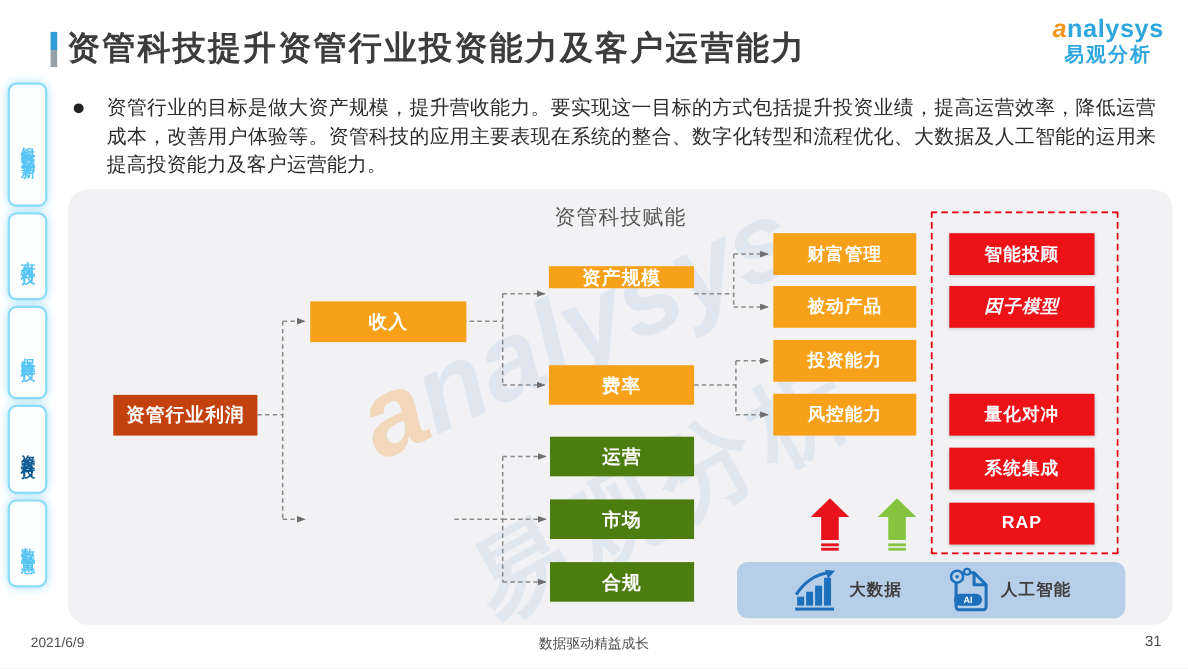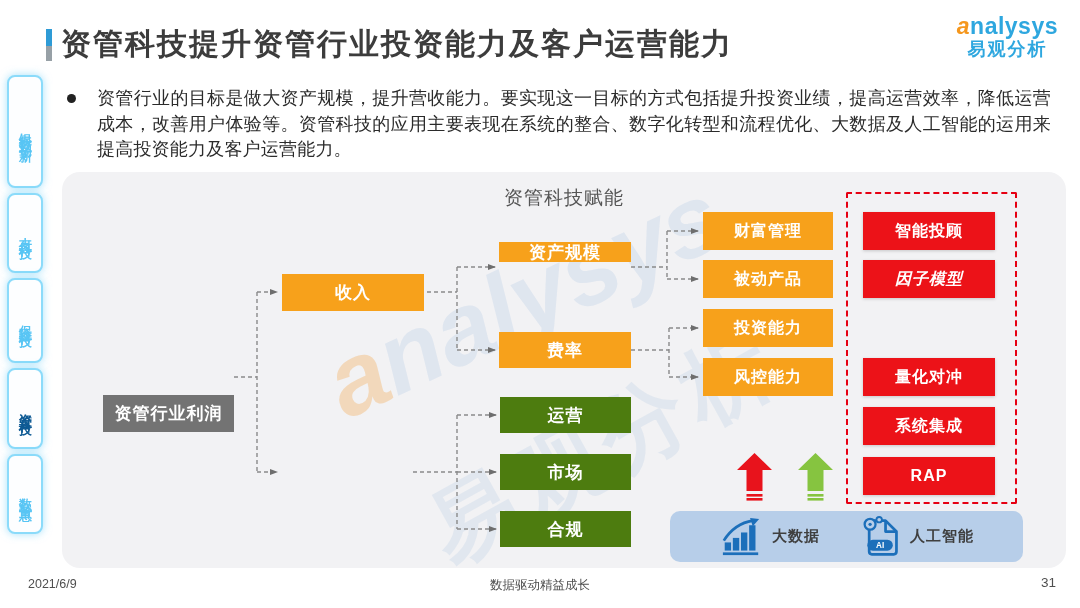--- a/index.html
+++ b/index.html
@@ -29,21 +29,21 @@
     font-size:13px;color:#58C5F4;letter-spacing:3px;font-weight:600;cursor:pointer;}
   .tab.active{color:#0E5A94;font-weight:bold;}
   
   .panel{position:absolute;left:62px;top:172px;width:1004px;height:396px;
     background:#F2F2F4;border-radius:18px;}
   .panel-title{position:absolute;left:0;right:0;top:13px;text-align:center;
     font-size:19px;color:#555;letter-spacing:1px;}
   .connectors{position:absolute;left:0;top:0;pointer-events:none;}
   .node{position:absolute;display:flex;align-items:center;justify-content:center;
     color:#fff;font-weight:bold;font-size:17px;letter-spacing:1px;white-space:nowrap;}
-  .node.blue{background:#737373;margin-top:36px;}
+  .node.blue{background:#c2410c;}
   .node.orange{background:#F7A11B;}
   .node.gray{background:#4d7c0f;font-family:Liberation Serif, serif;}
   .node.red{background:#EC1218;font-size:16px;box-shadow:0 1px 3px rgba(0,0,0,.18);}
   .node.small{font-size:16px;}
   .tech-frame{position:absolute;left:784px;top:20px;width:171px;height:312px;
     border:2px dashed #E60012;box-sizing:border-box;border-radius:2px;}
   .up-arrow{position:absolute;}
   .enabler-bar{position:absolute;left:608px;top:339px;width:353px;height:51px;
     background:#B7CEE9;border-radius:10px;display:flex;align-items:center;
     justify-content:space-evenly;padding:0 8px;box-sizing:border-box;}

